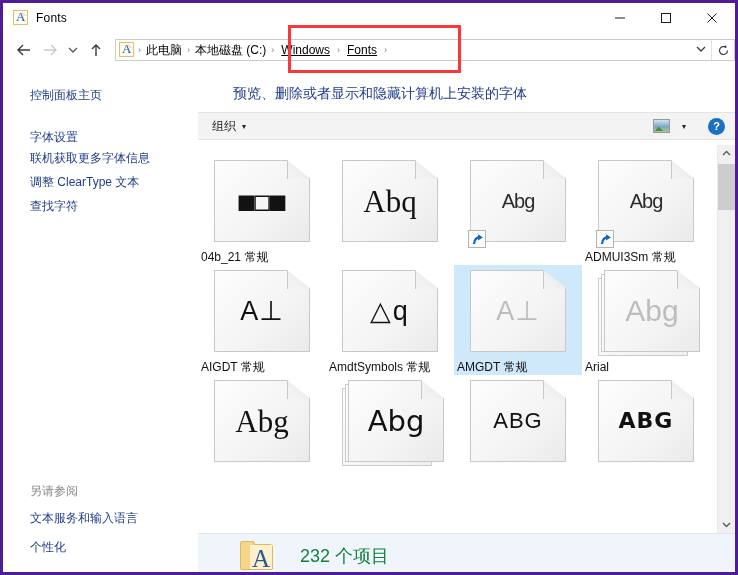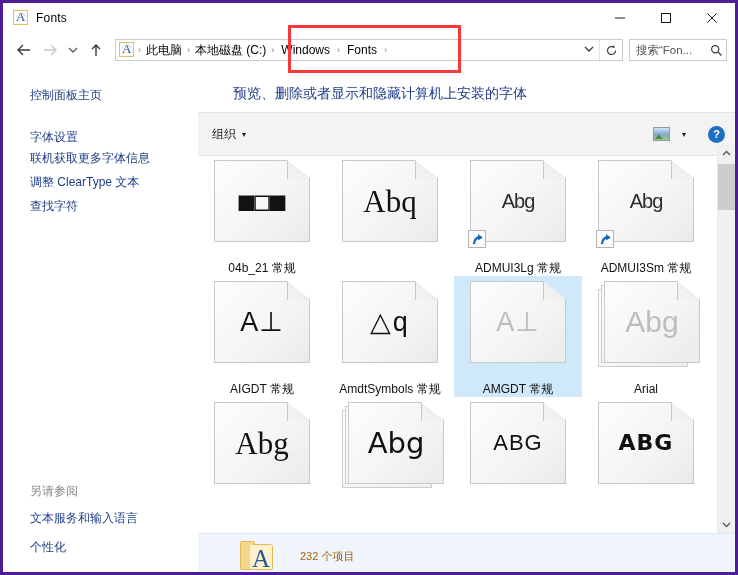--- a/index.html
+++ b/index.html
@@ -29,21 +29,21 @@
   
   .addrbar{position:relative;height:34px;display:flex;align-items:center;background:#fff;}
   .nav{display:flex;align-items:center;padding-left:8px;}
   .navbtn{width:26px;height:26px;display:flex;align-items:center;justify-content:center;}
   .navbtn.small{width:20px;}
   .crumbbox{position:relative;margin-left:6px;height:22px;flex:1 1 auto;border:1px solid #ccc;background:#fff;
     display:flex;align-items:center;box-sizing:border-box;}
   .crumb-ico{width:16px;height:16px;margin:0 2px 0 3px;flex:0 0 auto;}
   .crumbs{display:flex;align-items:center;font-size:12px;white-space:nowrap;overflow:hidden;}
   .crumb{padding:0 4px;color:#000;line-height:20px;}
-  .crumb.gap{padding:0 6px;}
+  .crumb.gap{padding:0 6px;text-decoration:underline;}
   .sep{color:#777;font-size:9px;padding:0 1px;line-height:20px;}
   .crumb-right{margin-left:auto;display:flex;align-items:center;height:20px;}
   .chev-dn{width:20px;text-align:center;color:#333;font-size:9px;}
   .refresh{width:22px;border-left:1px solid #e2e2e2;display:flex;align-items:center;justify-content:center;height:20px;}
   .searchbox{width:98px;height:22px;margin:0 8px 0 6px;border:1px solid #ccc;background:#fff;display:flex;
     align-items:center;box-sizing:border-box;flex:0 0 auto;}
   .searchbox .ph{font-size:11.5px;color:#555;padding-left:6px;flex:1 1 auto;overflow:hidden;white-space:nowrap;}
   .searchbox .mag{width:20px;display:flex;align-items:center;justify-content:center;}
 
   .redbox{position:absolute;left:285px;top:22px;width:173px;height:48px;border:3px solid #f73939;
@@ -51,21 +51,21 @@
 
   
   .body{position:relative;height:511px;display:flex;}
   .sidebar{width:195px;flex:0 0 auto;position:relative;background:#fff;}
   .side-link{position:absolute;left:27px;font-size:12px;color:#1f3c88;white-space:nowrap;}
   .side-head{position:absolute;left:27px;font-size:12px;color:#8a8a8a;white-space:nowrap;}
 
   .content{flex:1 1 auto;position:relative;background:#fff;}
   .page-title{position:absolute;left:35px;top:18px;font-size:14px;color:#1f3c88;white-space:nowrap;}
 
-  .toolbar{position:absolute;left:0;right:0;top:45px;height:44px;background:#f3f3f3;
+  .toolbar{position:absolute;left:0;right:0;top:45px;height:28px;background:#f3f3f3;
     border-top:1px solid #e3e3e3;border-bottom:1px solid #e3e3e3;display:flex;align-items:center;box-sizing:border-box;}
   .tb-left{display:flex;align-items:center;padding-left:14px;}
   .tb-organize{font-size:12px;color:#222;}
   .tb-caret{font-size:8px;color:#222;margin-left:6px;}
   .tb-right{margin-left:auto;display:flex;align-items:center;padding-right:10px;}
   .viewicon{width:17px;height:14px;border:1px solid #999;background:linear-gradient(#cfe5f5,#7ea7c6 55%,#9ecb8b);
     position:relative;box-sizing:border-box;}
   .viewicon:after{content:"";position:absolute;left:1px;bottom:1px;width:8px;height:5px;background:#4e8a3f;
     clip-path:polygon(0 100%,45% 10%,100% 100%);}
   .view-caret{font-size:8px;color:#222;margin-left:12px;margin-right:22px;}
@@ -91,21 +91,21 @@
   .fold:after{content:"";position:absolute;left:0;top:0;width:100%;height:100%;
     border-left:1px solid #c8c8c8;border-bottom:1px solid #c8c8c8;
     clip-path:polygon(0 0,100% 100%,0 100%);}
   .stackbg{position:absolute;left:0;top:0;width:96px;height:82px;}
   .stackbg i{position:absolute;display:block;width:90px;height:78px;
     background:linear-gradient(135deg,#fdfdfd,#f0f0f0);border:1px solid #cdcdcd;box-sizing:border-box;
     clip-path:polygon(0 0,76% 0,100% 22%,100% 100%,0 100%);}
   .glyph{position:absolute;left:0;top:0;width:96px;height:82px;display:flex;align-items:center;
     justify-content:center;color:#111;}
   .glyph span{display:block;line-height:1;}
-  .caption{margin-top:18px;width:122px;text-align:center;font-size:12px;color:#111;line-height:16px;
+  .caption{margin-top:7px;width:122px;text-align:left;font-size:12px;color:#111;line-height:16px;
     word-wrap:break-word;}
   .shortcut{position:absolute;left:-2px;bottom:-6px;width:18px;height:18px;background:#fafafa;
     border:1px solid #b4b4b4;box-sizing:border-box;display:flex;align-items:center;justify-content:center;}
 
   
   .vscroll{position:absolute;right:0;top:0;bottom:0;width:17px;background:#f0f0f0;border-left:1px solid #ebebeb;}
   .vs-arrow{height:17px;display:flex;align-items:center;justify-content:center;color:#606060;font-size:8px;}
   .vs-arrow.bottom{position:absolute;bottom:0;left:0;right:0;}
   .vs-thumb{position:absolute;left:0;right:0;top:19px;height:46px;background:#cdcdcd;}
 
@@ -113,21 +113,21 @@
   .statusbar{position:absolute;left:0;right:0;bottom:0;height:45px;background:#f0f5fb;
     border-top:1px solid #dfe8f2;box-sizing:border-box;display:flex;align-items:center;}
   .sb-ico{width:36px;height:32px;margin-left:42px;position:relative;flex:0 0 auto;}
   .folder{position:absolute;left:0;top:4px;width:33px;height:26px;background:#f6d68a;
     border:1px solid #e0b95c;box-sizing:border-box;border-radius:1px 3px 2px 2px;}
   .folder:before{content:"";position:absolute;left:-1px;top:-4px;width:15px;height:5px;background:#f6d68a;
     border:1px solid #e0b95c;border-bottom:0;box-sizing:border-box;border-radius:2px 3px 0 0;}
   .folder:after{content:"";position:absolute;left:9px;top:0;right:0;bottom:0;background:#fdf0cd;}
   .sb-ico .letter{position:absolute;left:12px;top:5px;font-family:"Liberation Serif","DejaVu Serif",serif;
     font-size:25px;color:#2b5797;line-height:27px;z-index:3;}
-  .sb-text{font-size:11px;color:#a16207;margin-left:24px;}
+  .sb-text{font-size:18px;color:#15803d;margin-left:24px;}
 </style>
 </head>
 <body>
 
 <div class="window">
 
   <div class="titlebar">
     <div class="title-ico">
       <div class="fonticon"></div>
     </div>
@@ -199,29 +199,20 @@
         </div>
         <div class="refresh">
           <svg width="13" height="13" viewBox="0 0 13 13">
               <path d="M10.5 6.5a4 4 0 1 1-1.4-3.05" fill="none" stroke="#3b3b3b" stroke-width="1.2"></path>
               <path d="M9.2 0.9 L9.4 3.7 L6.7 3.3 Z" fill="#3b3b3b"></path>
             </svg>
         </div>
       </div>
     </div>
 
-    <div class="searchbox">
-      <div class="ph">搜索“Fon...</div>
-      <div class="mag">
-        <svg width="13" height="13" viewBox="0 0 13 13">
-            <circle cx="5.2" cy="5.2" r="3.6" fill="none" stroke="#3b3b3b" stroke-width="1.2"></circle>
-            <line x1="8" y1="8" x2="11.6" y2="11.6" stroke="#3b3b3b" stroke-width="1.3"></line>
-          </svg>
-      </div>
-    </div>
   </div>
 
   <div class="redbox"></div>
 
   <div class="body">
 
     <div class="sidebar">
       <div class="side-link" style="top:20px">控制面板主页</div>
       <div class="side-link" style="top:62px">字体设置</div>
       <div class="side-link" style="top:83px">联机获取更多字体信息</div>
@@ -278,21 +269,20 @@
                   <div class="glyph">
                     <span style="font-size: 20px; font-family: &quot;Liberation Sans&quot;, sans-serif; font-weight: 400; letter-spacing: -1px; color: rgb(43, 43, 43);">Abg</span>
                   </div>
                   <div class="shortcut">
                     <svg width="13" height="13" viewBox="0 0 13 13">
                       <path d="M3 11 C3.5 6 6 4.2 9 4.2" fill="none" stroke="#1464b4" stroke-width="2.2"></path>
                       <path d="M7.2 1.2 L11.8 4.6 L6.9 7.6 Z" fill="#1464b4"></path>
                     </svg>
                   </div>
                 </div>
-                <div class="caption">ADMUI3Lg 常规</div>
               </div>
               <div class="tile">
                 <div class="thumbwrap">
                   <div class="page"></div>
                   <div class="fold"></div>
                   <div class="glyph">
                     <span style="font-size: 20px; font-family: &quot;Liberation Sans&quot;, sans-serif; font-weight: 400; letter-spacing: -1px; color: rgb(43, 43, 43);">Abg</span>
                   </div>
                   <div class="shortcut">
                     <svg width="13" height="13" viewBox="0 0 13 13">

